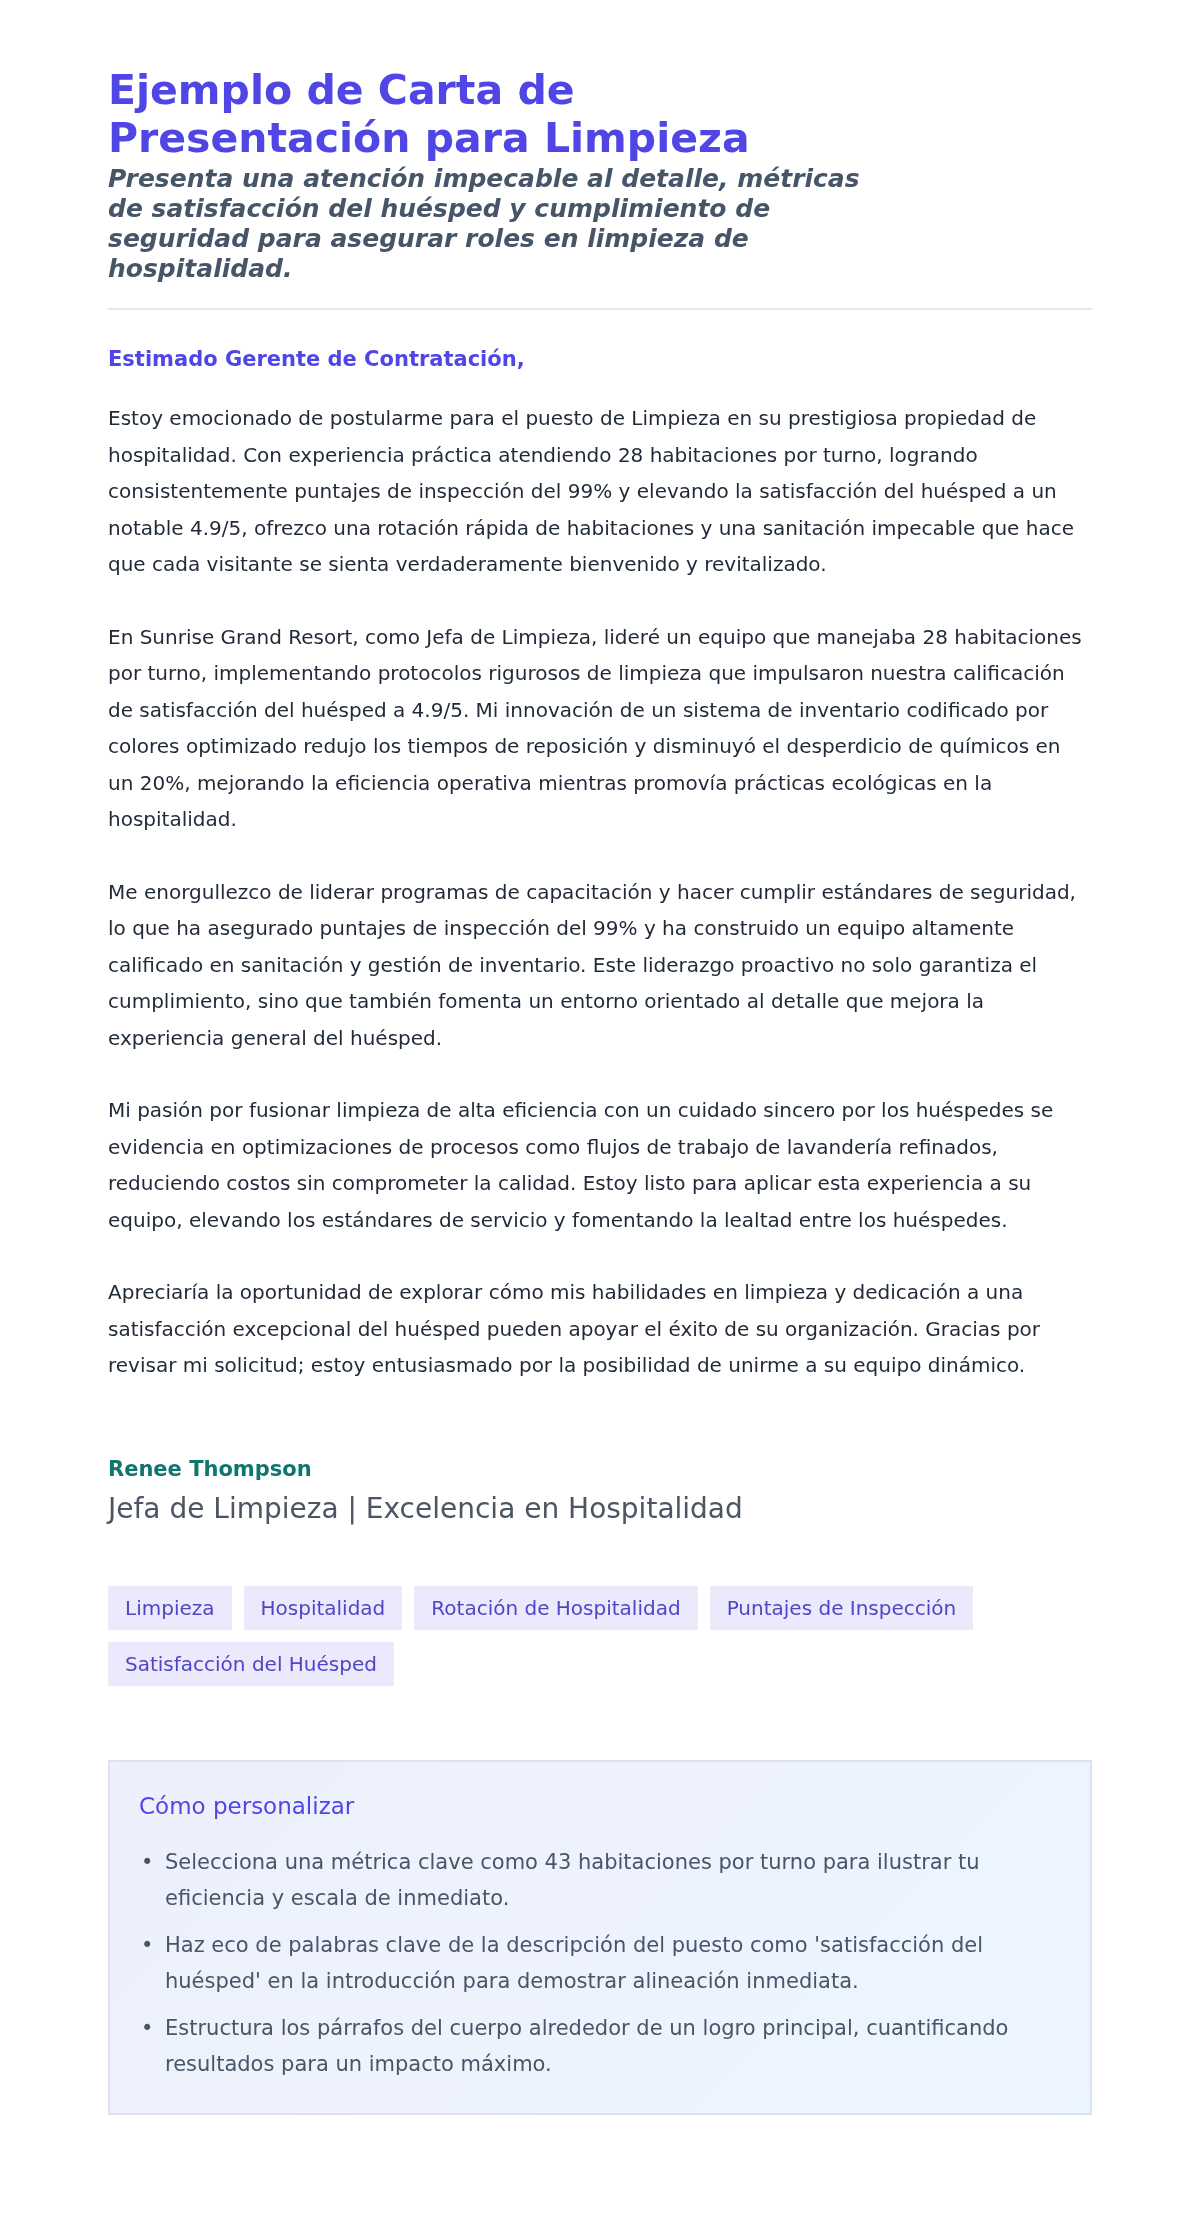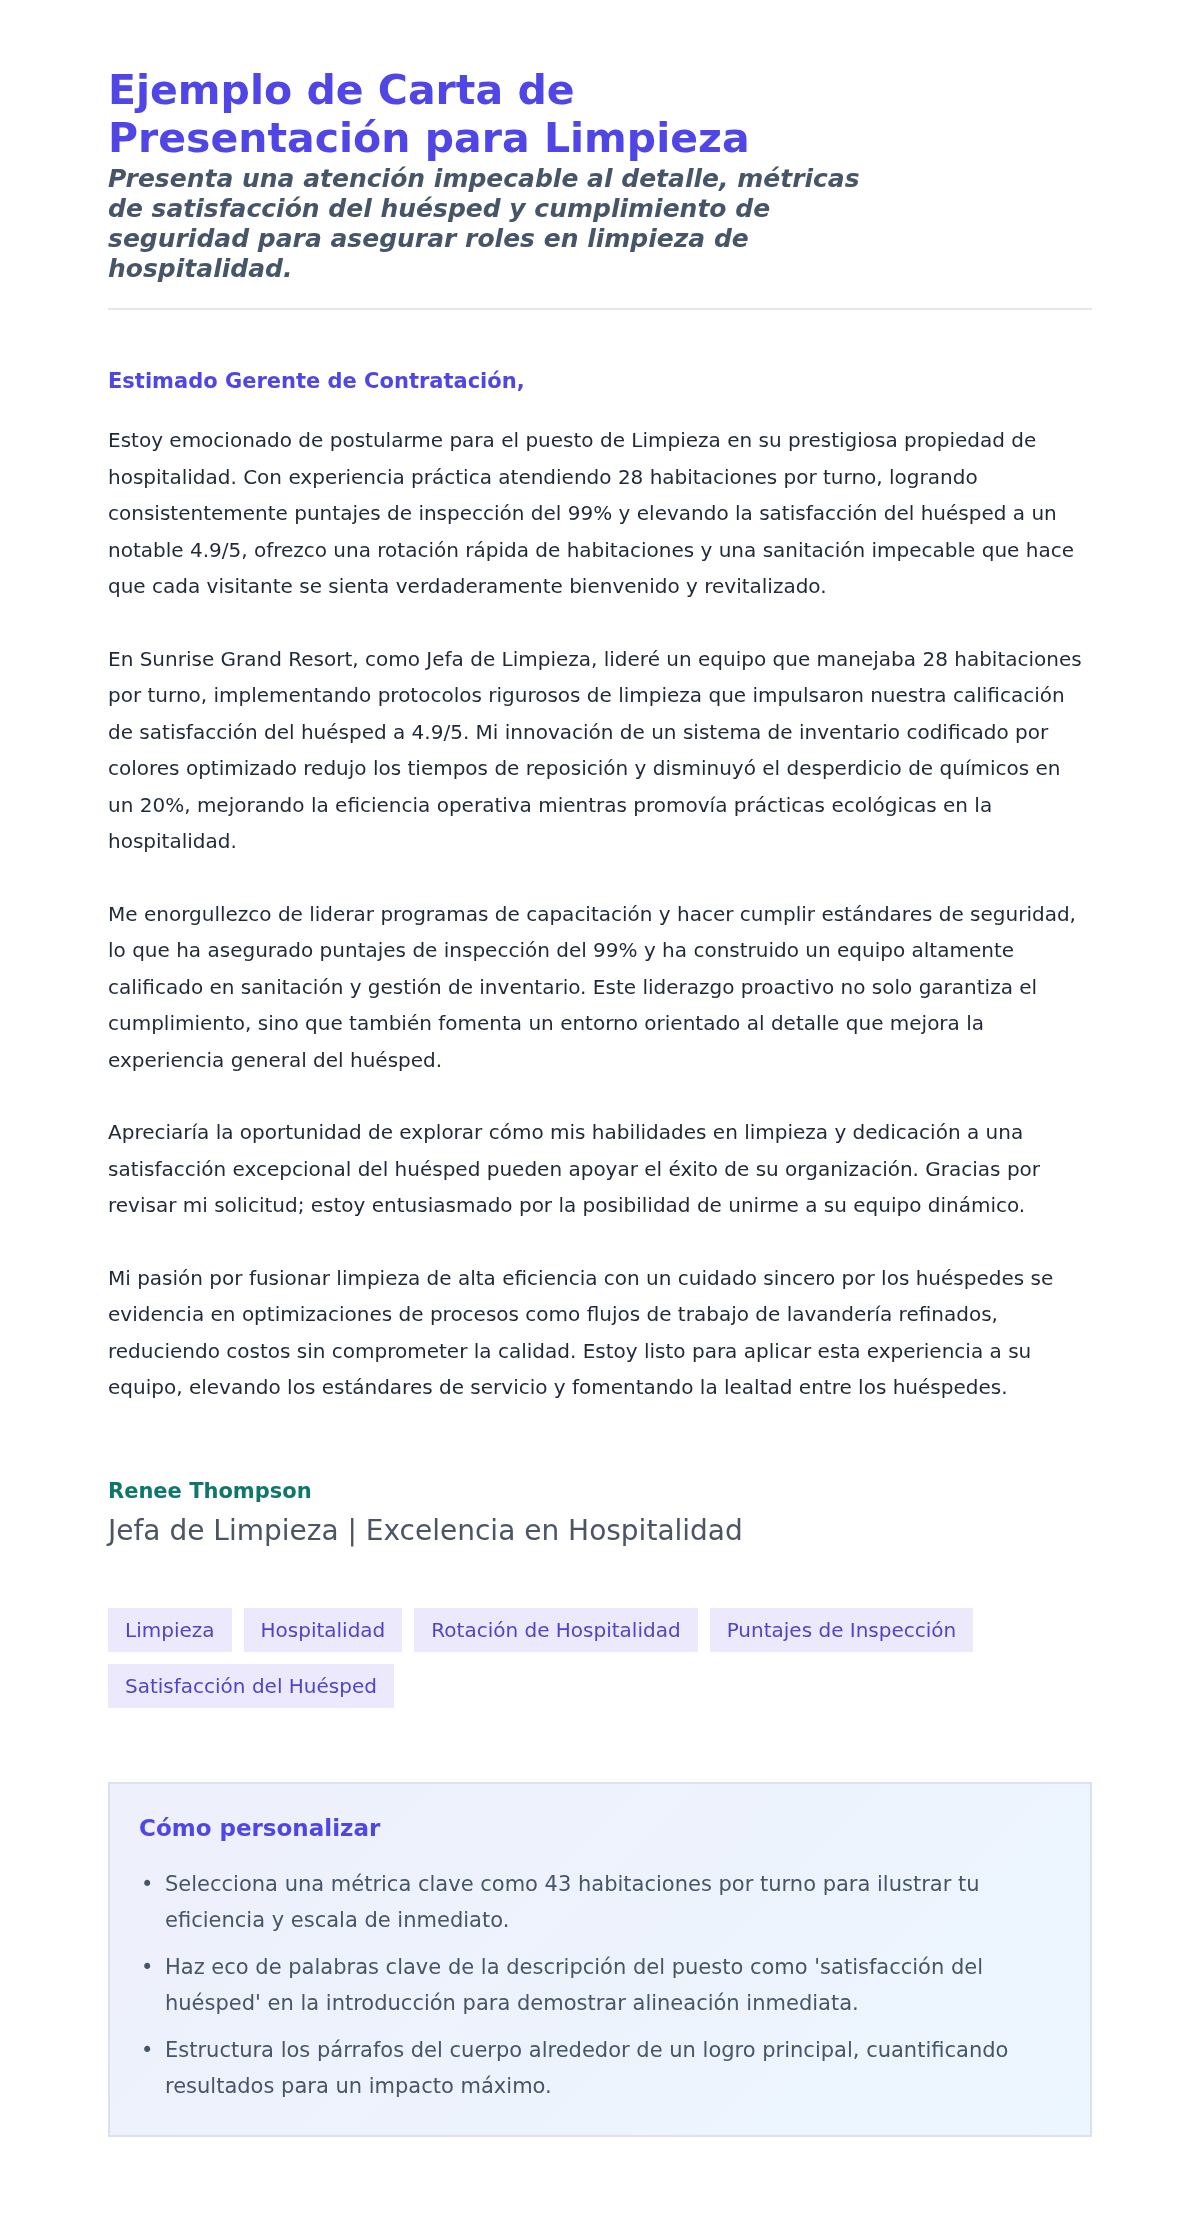--- a/index.html
+++ b/index.html
@@ -41,21 +41,21 @@
     .meta {
       width: 170px;
       text-align: right;
       font-size: 16px;
       line-height: 20px;
       color: #475569;
       margin-top: 0px;
     }
     .meta-row { margin-bottom: 6px; }
     .meta-row b { color: #374151; font-weight: bold; }
-    .letter { padding-top: 58px; }
+    .letter { padding-top: 36px; }
     .salutation {
       font-size: 21px;
       font-weight: bold;
       color: #4f46e5;
       line-height: 26px;
       margin-bottom: 28px;
     }
     .para {
       font-size: 20px;
       line-height: 36.5px;
@@ -90,21 +90,21 @@
       padding: 0 17px;
     }
     .callout {
       margin-top: 74px;
       background: linear-gradient(135deg, #eef0fc 0%, #edf3fd 55%, #ecf6fe 100%);
       border: 2px solid #dde1ef;
       padding: 30px 30px 20px 29px;
     }
     .callout-title {
       font-size: 23px;
-      font-weight: bold;
+      font-weight: normal;
       color: #4f46e5;
       line-height: 28px;
       margin-bottom: 24px;
     }
     .callout ul { list-style: none; }
     .callout li {
       position: relative;
       padding-left: 26px;
       font-size: 21px;
       line-height: 36.5px;
@@ -128,22 +128,22 @@
       <h1 class="title">Ejemplo de Carta de Presentación para Limpieza</h1>
       <h2 class="subtitle">Presenta una atención impecable al detalle, métricas de satisfacción del huésped y cumplimiento de seguridad para asegurar roles en limpieza de hospitalidad.</h2>
     </div>
   </header>
 
   <section class="letter">
     <p class="salutation">Estimado Gerente de Contratación,</p>
     <p class="para">Estoy emocionado de postularme para el puesto de Limpieza en su prestigiosa propiedad de hospitalidad. Con experiencia práctica atendiendo 28 habitaciones por turno, logrando consistentemente puntajes de inspección del 99% y elevando la satisfacción del huésped a un notable 4.9/5, ofrezco una rotación rápida de habitaciones y una sanitación impecable que hace que cada visitante se sienta verdaderamente bienvenido y revitalizado.</p>
     <p class="para">En Sunrise Grand Resort, como Jefa de Limpieza, lideré un equipo que manejaba 28 habitaciones por turno, implementando protocolos rigurosos de limpieza que impulsaron nuestra calificación de satisfacción del huésped a 4.9/5. Mi innovación de un sistema de inventario codificado por colores optimizado redujo los tiempos de reposición y disminuyó el desperdicio de químicos en un 20%, mejorando la eficiencia operativa mientras promovía prácticas ecológicas en la hospitalidad.</p>
     <p class="para">Me enorgullezco de liderar programas de capacitación y hacer cumplir estándares de seguridad, lo que ha asegurado puntajes de inspección del 99% y ha construido un equipo altamente calificado en sanitación y gestión de inventario. Este liderazgo proactivo no solo garantiza el cumplimiento, sino que también fomenta un entorno orientado al detalle que mejora la experiencia general del huésped.</p>
+    <p class="para">Mi pasión por fusionar limpieza de alta eficiencia con un cuidado sincero por los huéspedes se evidencia en optimizaciones de procesos como flujos de trabajo de lavandería refinados, reduciendo costos sin comprometer la calidad. Estoy listo para aplicar esta experiencia a su equipo, elevando los estándares de servicio y fomentando la lealtad entre los huéspedes.</p>
     <p class="para">Apreciaría la oportunidad de explorar cómo mis habilidades en limpieza y dedicación a una satisfacción excepcional del huésped pueden apoyar el éxito de su organización. Gracias por revisar mi solicitud; estoy entusiasmado por la posibilidad de unirme a su equipo dinámico.</p>
-    <p class="para">Mi pasión por fusionar limpieza de alta eficiencia con un cuidado sincero por los huéspedes se evidencia en optimizaciones de procesos como flujos de trabajo de lavandería refinados, reduciendo costos sin comprometer la calidad. Estoy listo para aplicar esta experiencia a su equipo, elevando los estándares de servicio y fomentando la lealtad entre los huéspedes.</p>
 
     <div class="signature">
       <div class="sig-name">Renee Thompson</div>
       <div class="sig-title">Jefa de Limpieza | Excelencia en Hospitalidad</div>
     </div>
   </section>
 
   <div class="tags">
     <span class="tag">Limpieza</span>
     <span class="tag">Hospitalidad</span>

